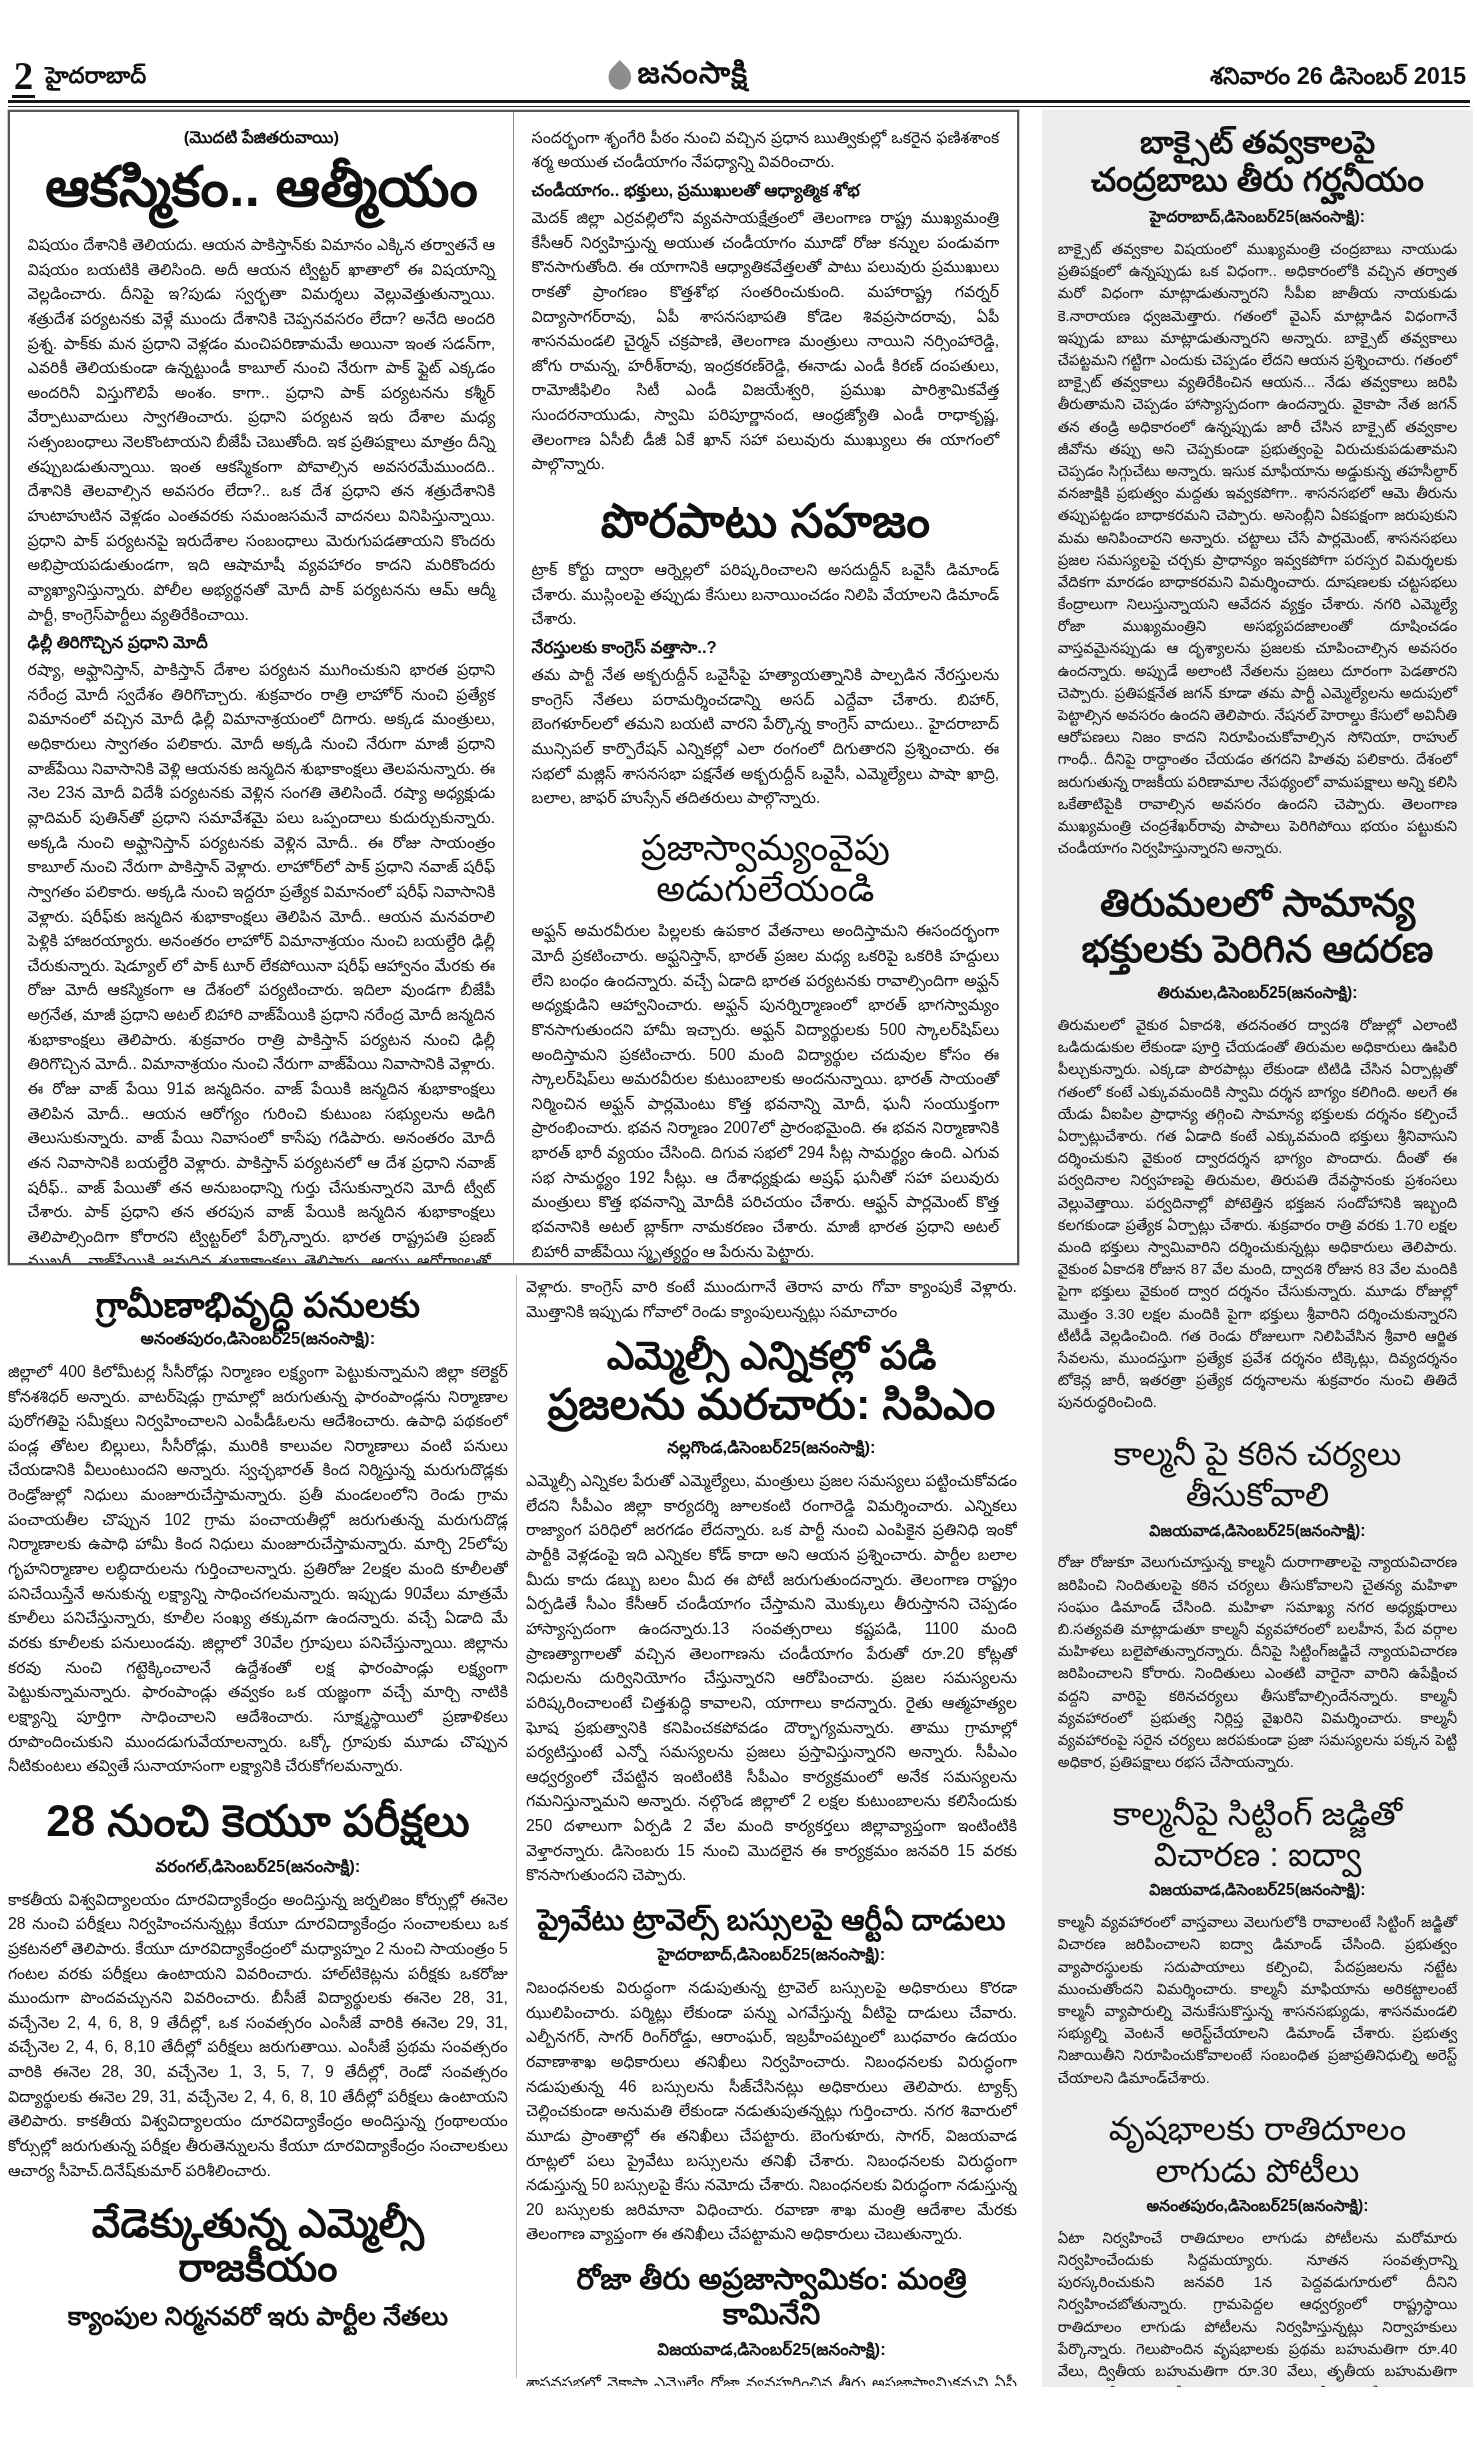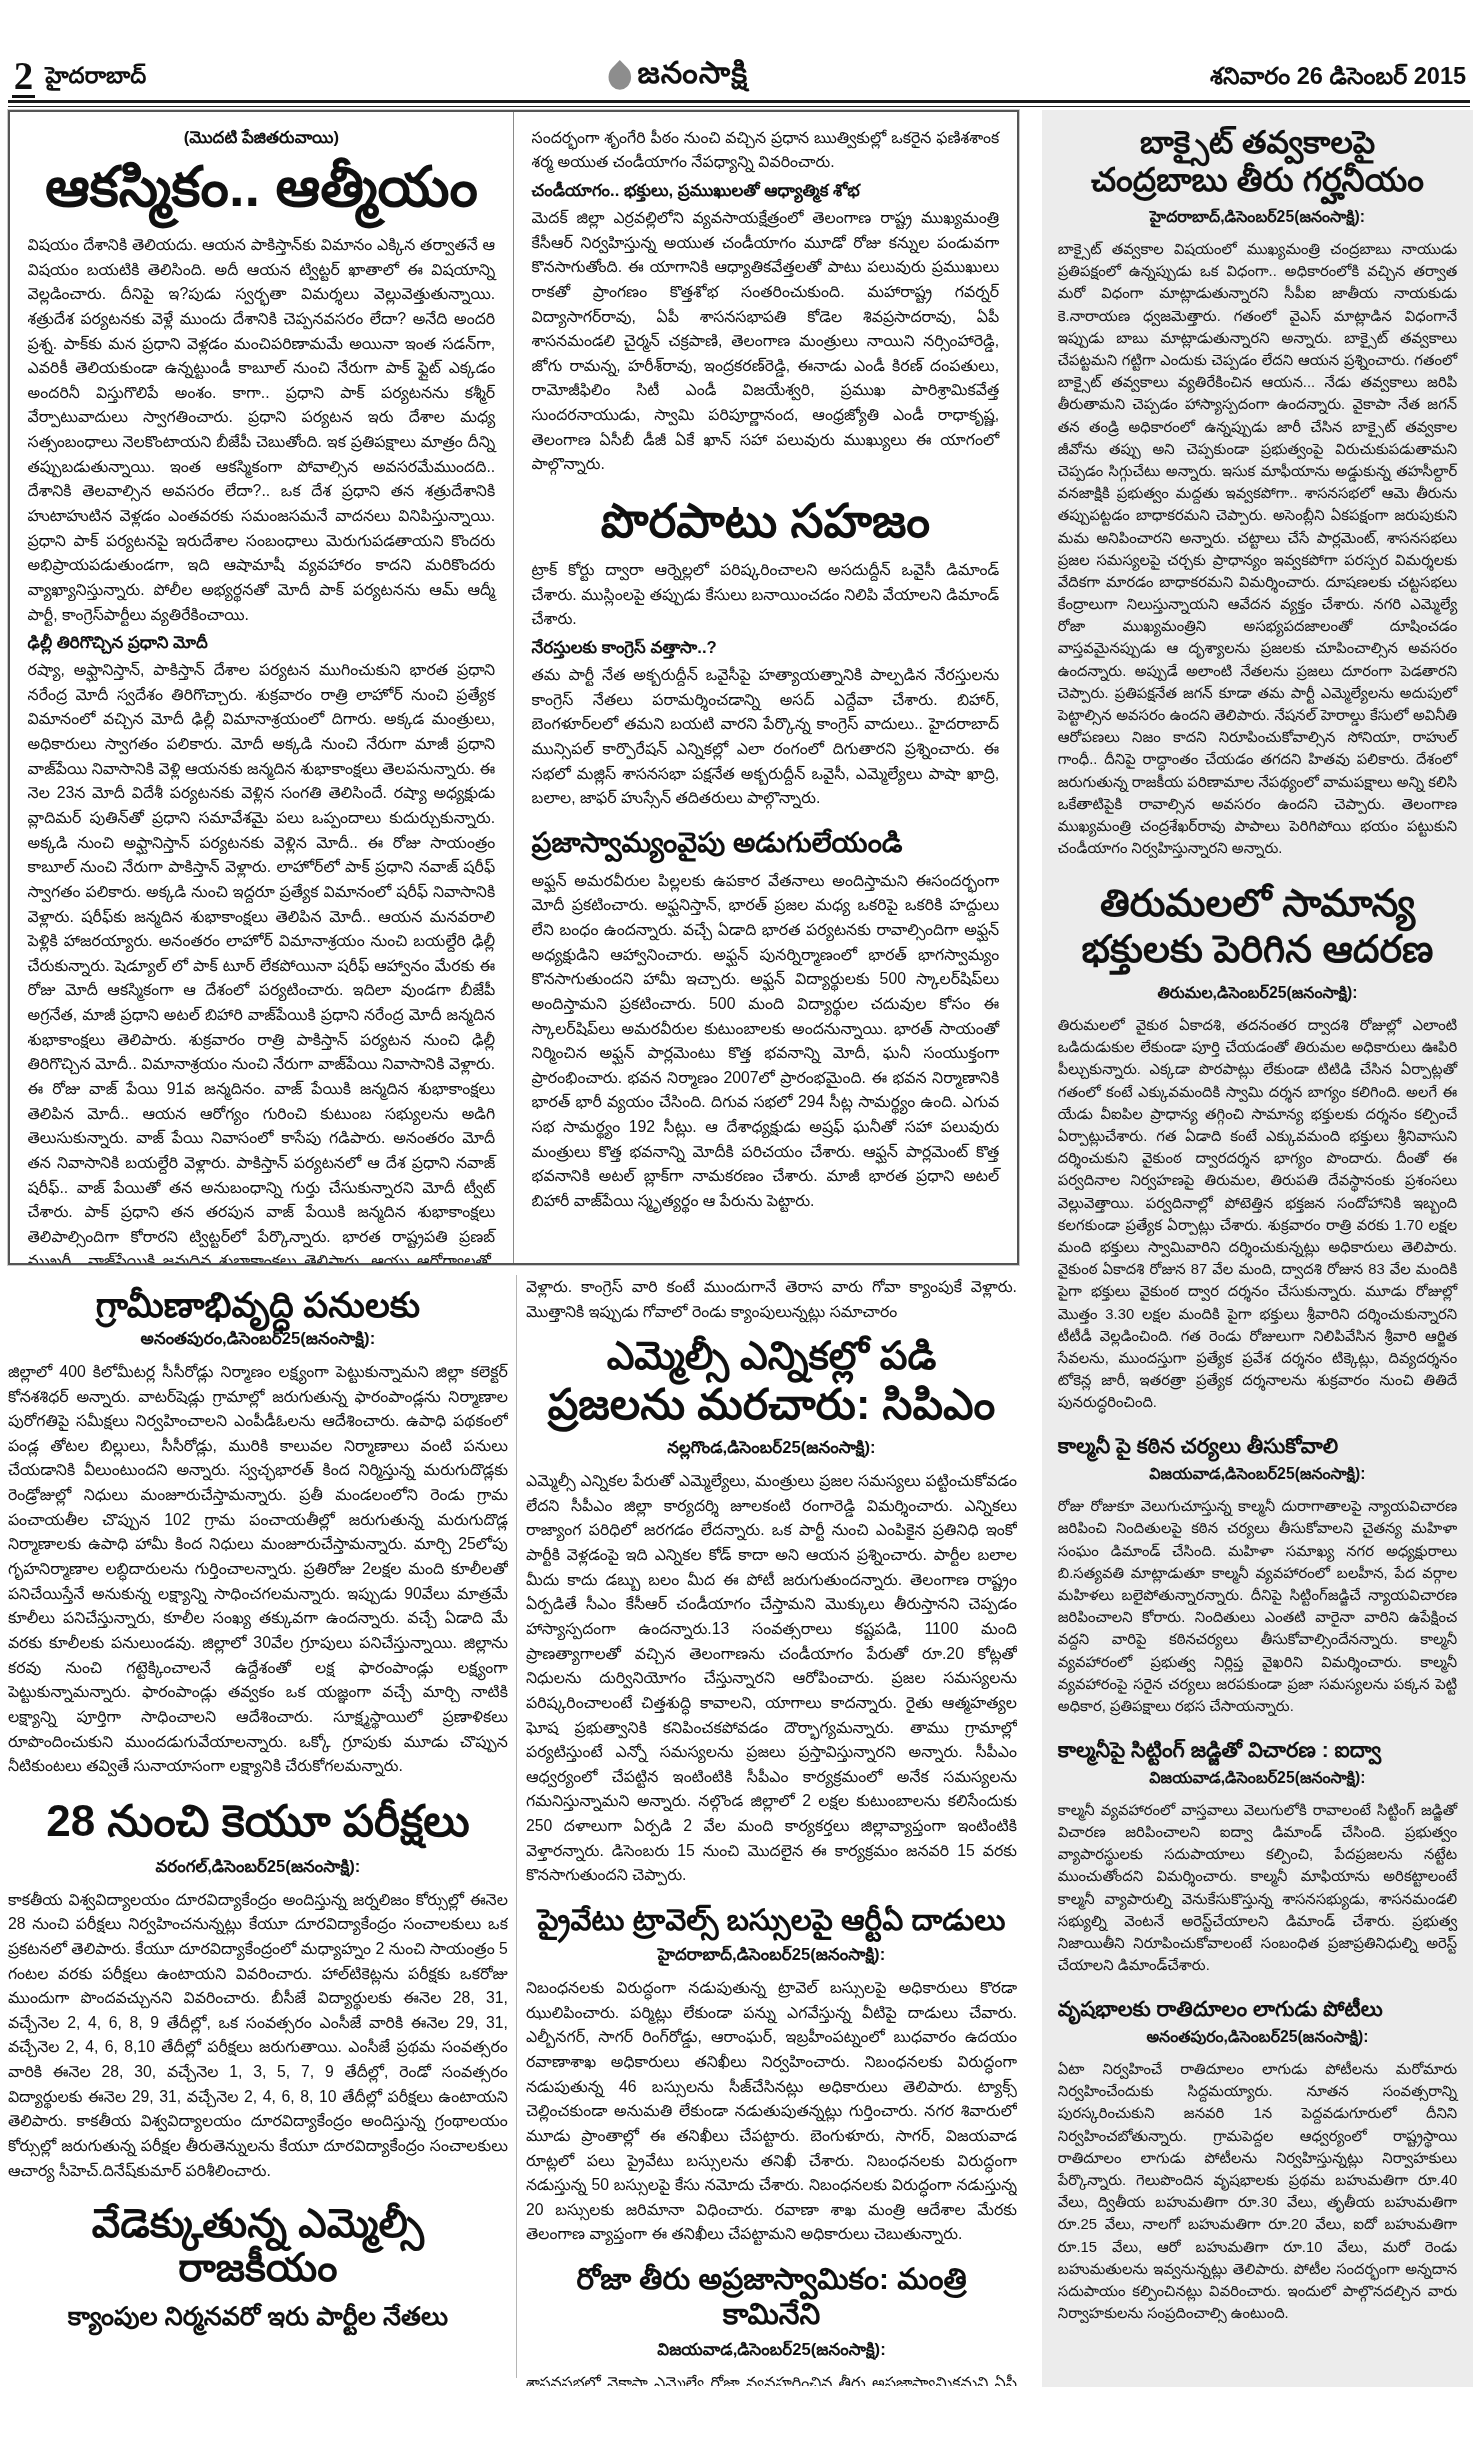--- a/index.html
+++ b/index.html
@@ -21,30 +21,30 @@
   .boxcol{width:50%;padding:13.8px 17.7px;box-sizing:border-box;overflow:hidden;}
   .boxdivider{width:1px;background:#8a8a8a;}
   #leftlower{position:absolute;left:7.9px;top:1275px;width:500px;height:1111px;overflow:hidden;}
   #collow-divider{position:absolute;left:516px;top:1275px;width:1px;height:1103px;background:#b5b5b5;}
   #midlower{position:absolute;left:526px;top:1275px;width:491px;height:1111px;overflow:hidden;}
   #rightpanel{position:absolute;left:1042px;top:110px;width:431px;height:2277px;background:#ececec;padding:9.9px 15.8px;box-sizing:border-box;overflow:hidden;}
   
   .contnote{text-align:center;font-weight:bold;font-size:16.7px;margin:2px 0 5.9px 0;}
   .h-xl{font-weight:bold;text-align:center;font-size:56px;line-height:1.08;margin:5.9px 0 15.8px 0;}
   .h-lg{font-weight:bold;text-align:center;font-size:47px;line-height:1.1;margin:17.7px 0 11.8px 0;}
-  .h-md{font-weight:bold;text-align:left;font-size:28px;line-height:1.15;margin:15.8px 0 9.9px 0;}
+  .h-md{font-weight:normal;text-align:center;font-size:36px;line-height:1.15;margin:15.8px 0 9.9px 0;}
   .h-sm{font-weight:bold;text-align:center;font-size:30.5px;line-height:1.2;margin:13.8px 0 7.9px 0;}
   .h-2l-a{font-weight:bold;text-align:center;font-size:35px;line-height:1.15;margin:9.9px 0 0 0;}
   .h-2l-b{font-weight:bold;text-align:center;font-size:51px;line-height:1.1;margin:2px 0 9.9px 0;}
   .dateline{font-weight:bold;text-align:center;font-size:16.7px;margin:3.9px 0 7.9px 0;}
   .body{font-size:15.8px;line-height:1.56;text-align:justify;margin:0 0 5.9px 0;}
   .subhead{font-weight:bold;font-size:16.7px;margin:3.9px 0 2px 0;}
   .rp .h-2l-a{font-size:31.5px;margin-top:3.9px;}
   .rp .h-2l-b{font-size:33px;}
-  .rp-h{font-weight:bold;text-align:left;font-size:21px;line-height:1.25;margin:19.7px 0 5.9px 0;}
+  .rp-h{font-weight:normal;text-align:center;font-size:33px;line-height:1.25;margin:19.7px 0 5.9px 0;}
   .rp-h-big-a{font-weight:bold;text-align:center;font-size:38px;line-height:1.2;margin:21.7px 0 0 0;}
   .rp-h-big-b{font-weight:bold;text-align:center;font-size:38px;line-height:1.2;margin:0 0 12px 0;}
   .rp .body{font-size:14.8px;line-height:1.5;}
   .rp .dateline{font-size:15.8px;}
 </style>
 </head>
 <body>
 
 <div id="page">
 

